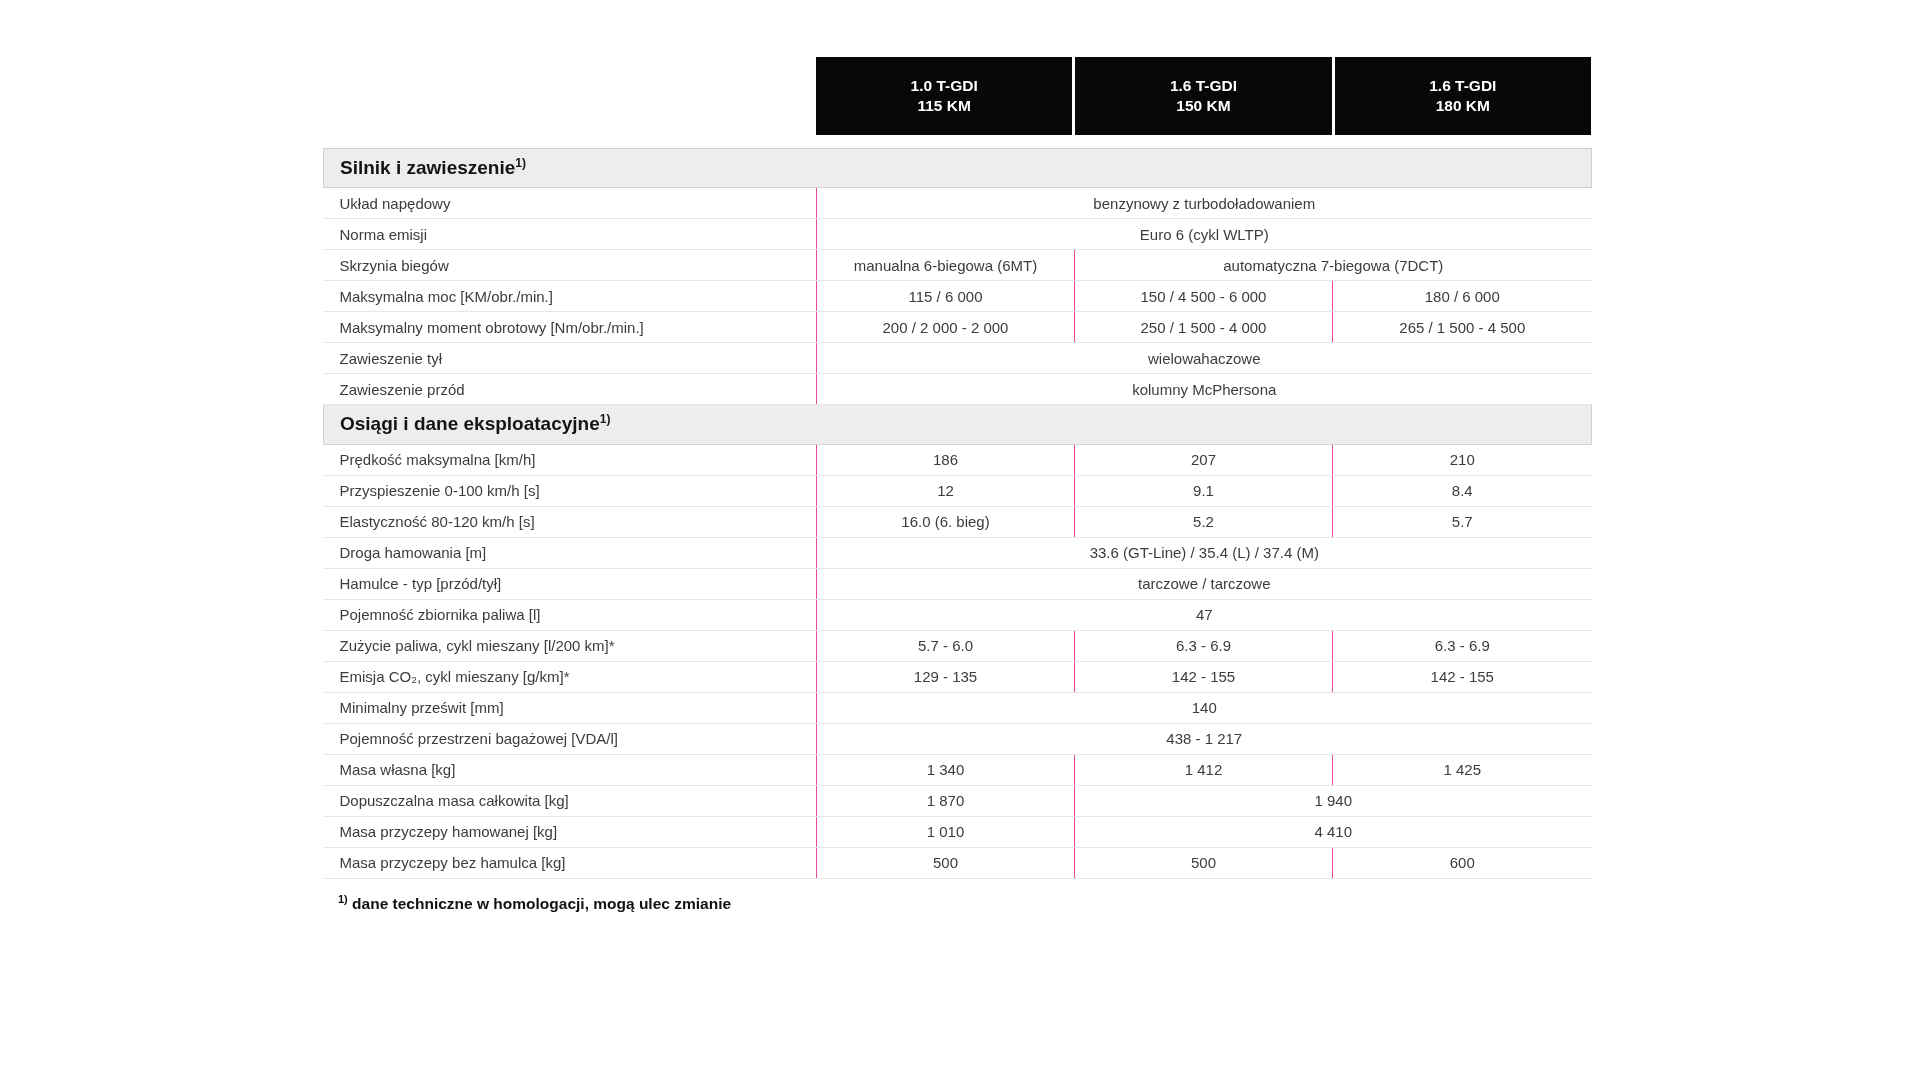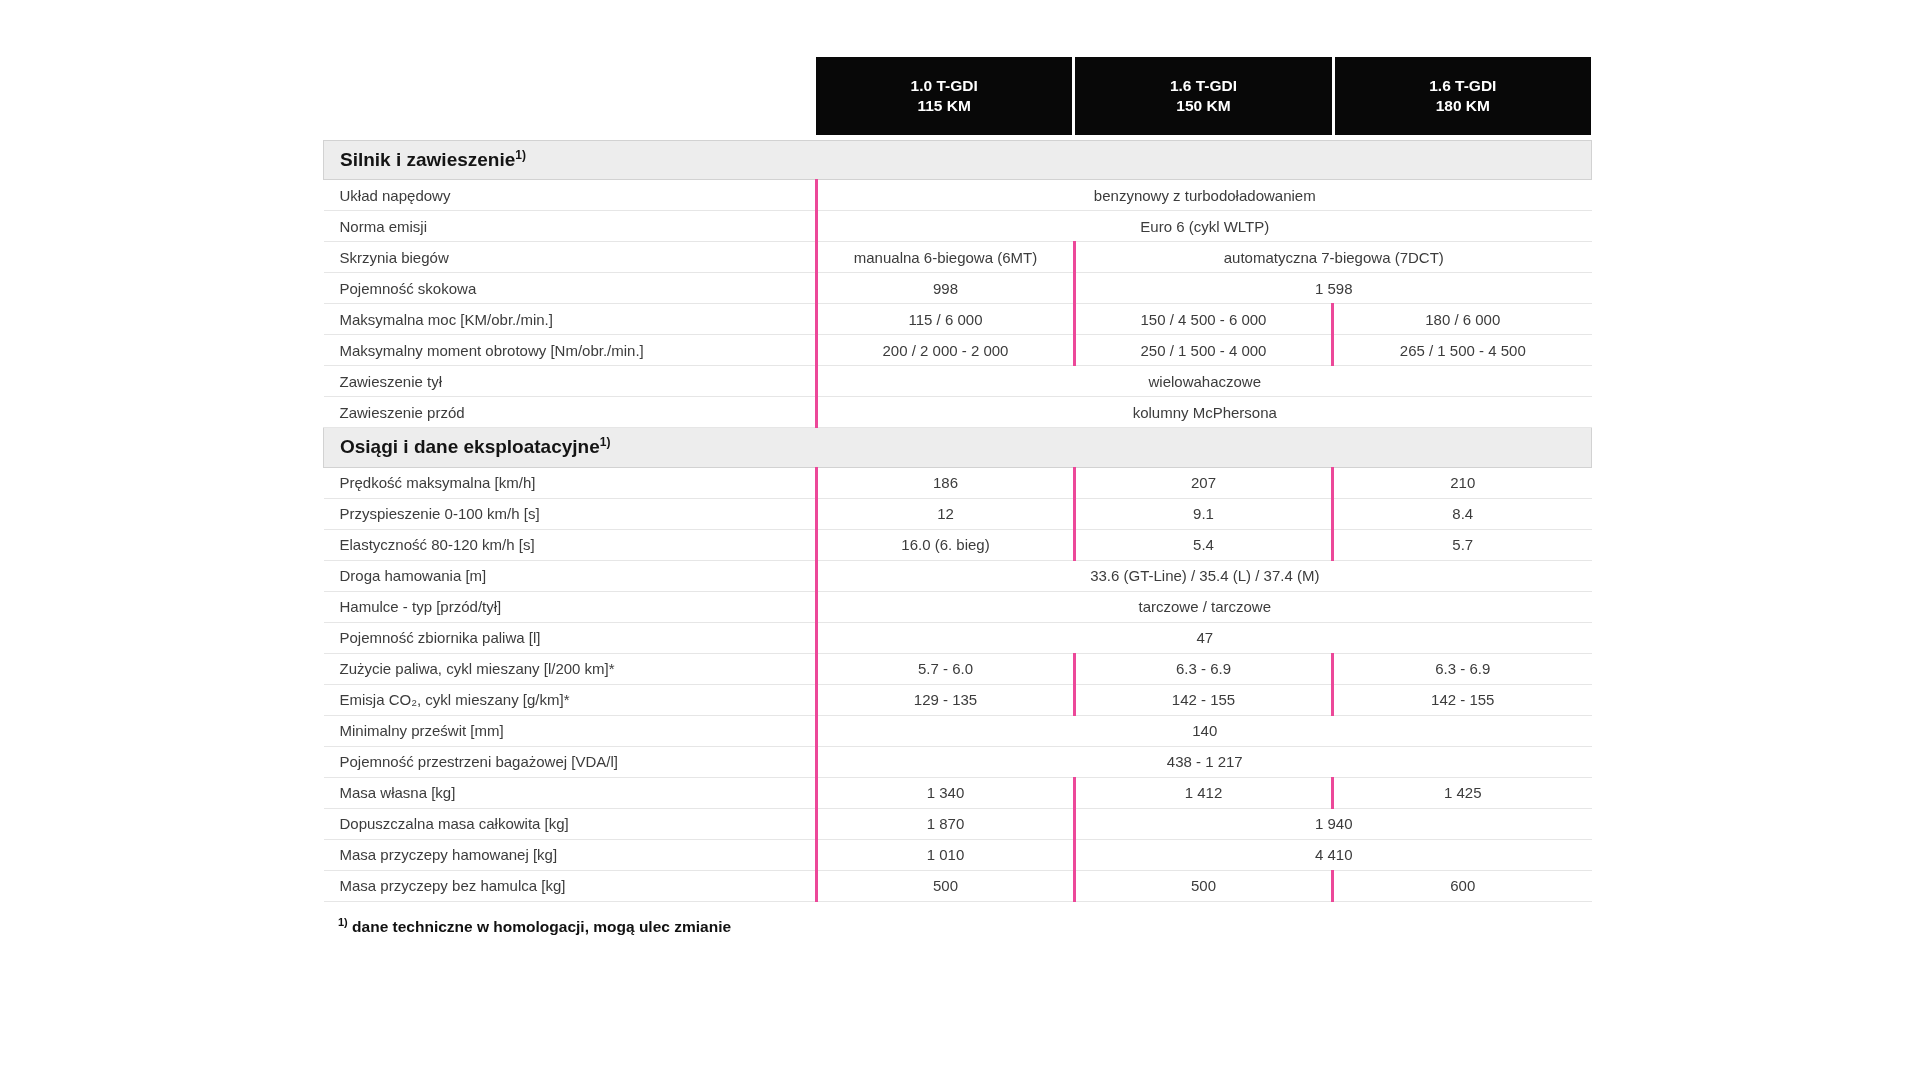--- a/index.html
+++ b/index.html
@@ -28,21 +28,21 @@
     line-height: 20px;
     padding: 19px 0;
     display: flex;
     flex-direction: column;
     justify-content: center;
   }
   table.spec {
     border-collapse: collapse;
     table-layout: fixed;
     width: 1268px;
-    margin-top: 5px;
+    margin-top: 13px;
     font-size: 15px;
     color: #3c3c3c;
   }
   tr.section td {
     background: #ededed;
     border: 1px solid #d2d2d2;
     font-weight: bold;
     font-size: 19px;
     color: #141414;
     padding: 7px 0 8px 16px;
@@ -50,21 +50,21 @@
   }
   tr.section td sup { font-size: 12px; }
   td { height: 31px; }
   td.label {
     border-bottom: 1px solid #e6e6e6;
     padding-left: 16px;
     text-align: left;
   }
   td.val {
     border-bottom: 1px solid #e6e6e6;
-    border-left: 3px solid #ec4899;
+    border-left: 1px solid #ec4899;
     text-align: center;
   }
   .footnote {
     margin: 14px 0 0 15px;
     font-weight: bold;
     font-size: 15.5px;
     color: #111111;
   }
   .footnote sup { font-size: 11px; }
 </style>
@@ -109,25 +109,20 @@
         <tr>
           <td class="label">Norma emisji</td>
           <td class="val" colspan="3">Euro 6 (cykl WLTP)</td>
         </tr>
         <tr>
           <td class="label">Skrzynia biegów</td>
           <td class="val">manualna 6-biegowa (6MT)</td>
           <td class="val" colspan="2">automatyczna 7-biegowa (7DCT)</td>
         </tr>
         <tr>
-          <td class="label">Pojemność skokowa</td>
-          <td class="val">998</td>
-          <td class="val" colspan="2">1 598</td>
-        </tr>
-        <tr>
           <td class="label">Maksymalna moc [KM/obr./min.]</td>
           <td class="val">115 / 6 000</td>
           <td class="val">150 / 4 500 - 6 000</td>
           <td class="val">180 / 6 000</td>
         </tr>
         <tr>
           <td class="label">Maksymalny moment obrotowy [Nm/obr./min.]</td>
           <td class="val">200 / 2 000 - 2 000</td>
           <td class="val">250 / 1 500 - 4 000</td>
           <td class="val">265 / 1 500 - 4 500</td>
@@ -151,21 +146,21 @@
         </tr>
         <tr>
           <td class="label">Przyspieszenie 0-100 km/h [s]</td>
           <td class="val">12</td>
           <td class="val">9.1</td>
           <td class="val">8.4</td>
         </tr>
         <tr>
           <td class="label">Elastyczność 80-120 km/h [s]</td>
           <td class="val">16.0 (6. bieg)</td>
-          <td class="val">5.4</td>
+          <td class="val">5.2</td>
           <td class="val">5.7</td>
         </tr>
         <tr>
           <td class="label">Droga hamowania [m]</td>
           <td class="val" colspan="3">33.6 (GT-Line) / 35.4 (L) / 37.4 (M)</td>
         </tr>
         <tr>
           <td class="label">Hamulce - typ [przód/tył]</td>
           <td class="val" colspan="3">tarczowe / tarczowe</td>
         </tr>

